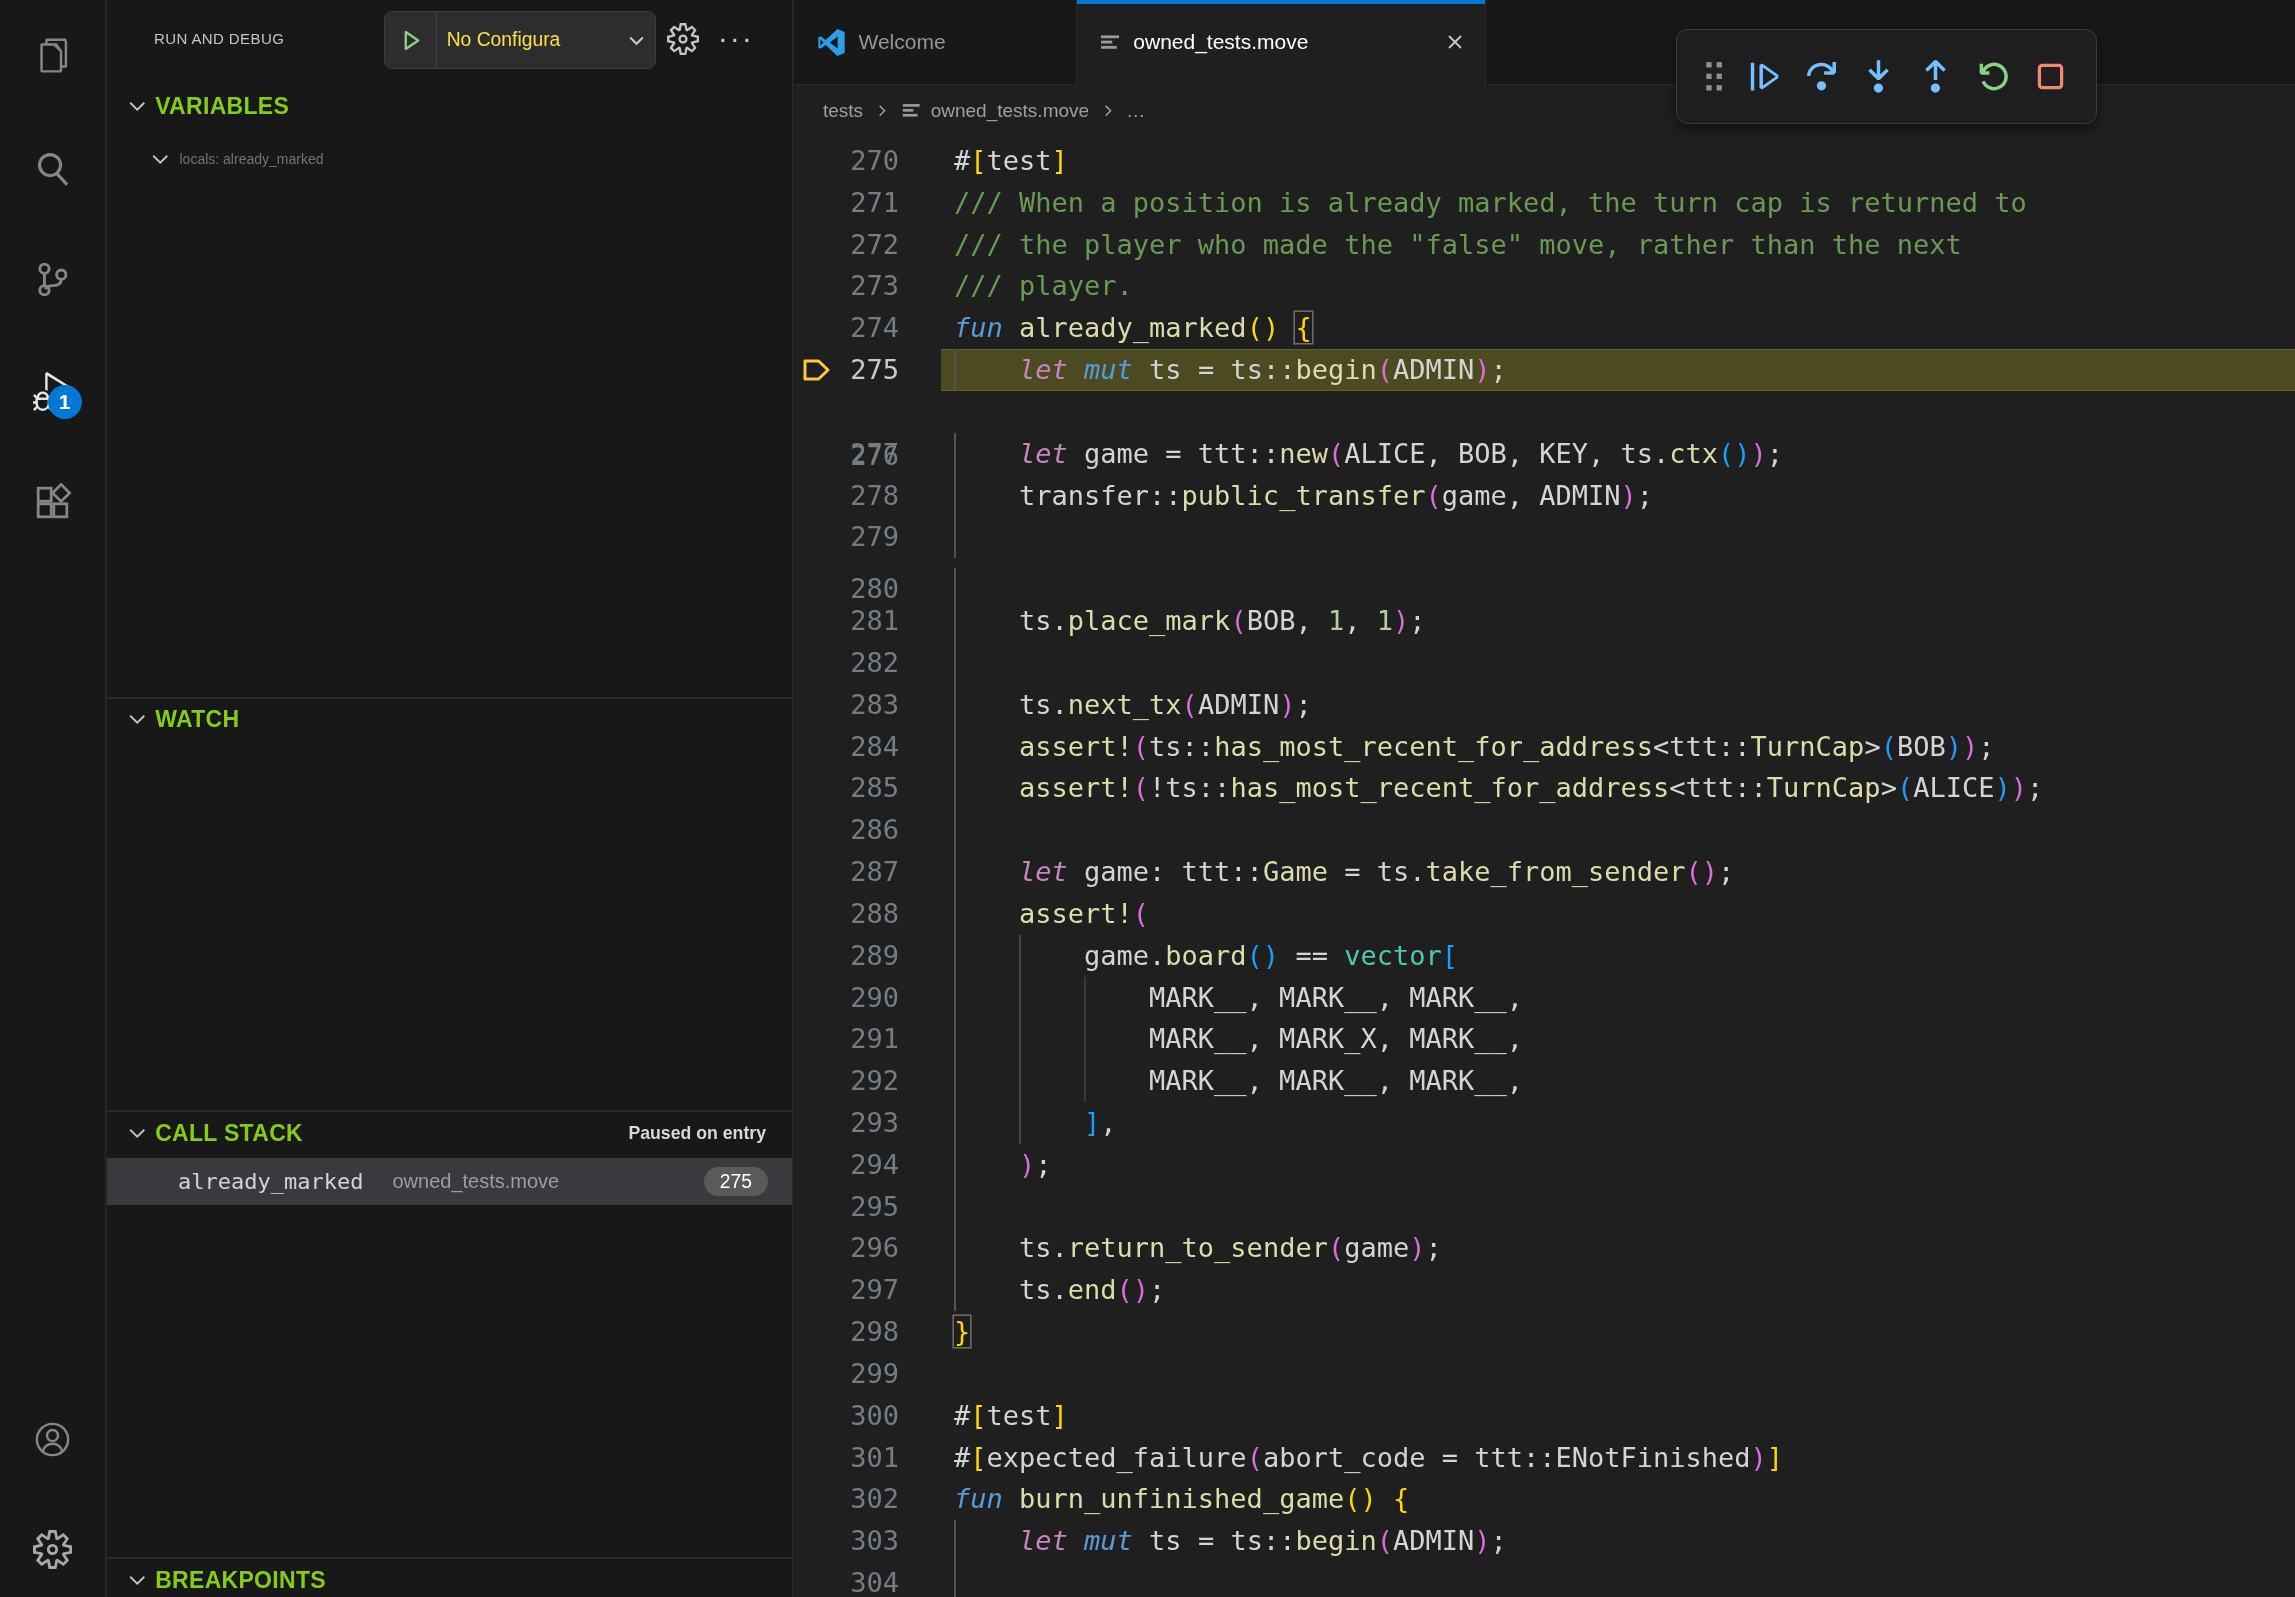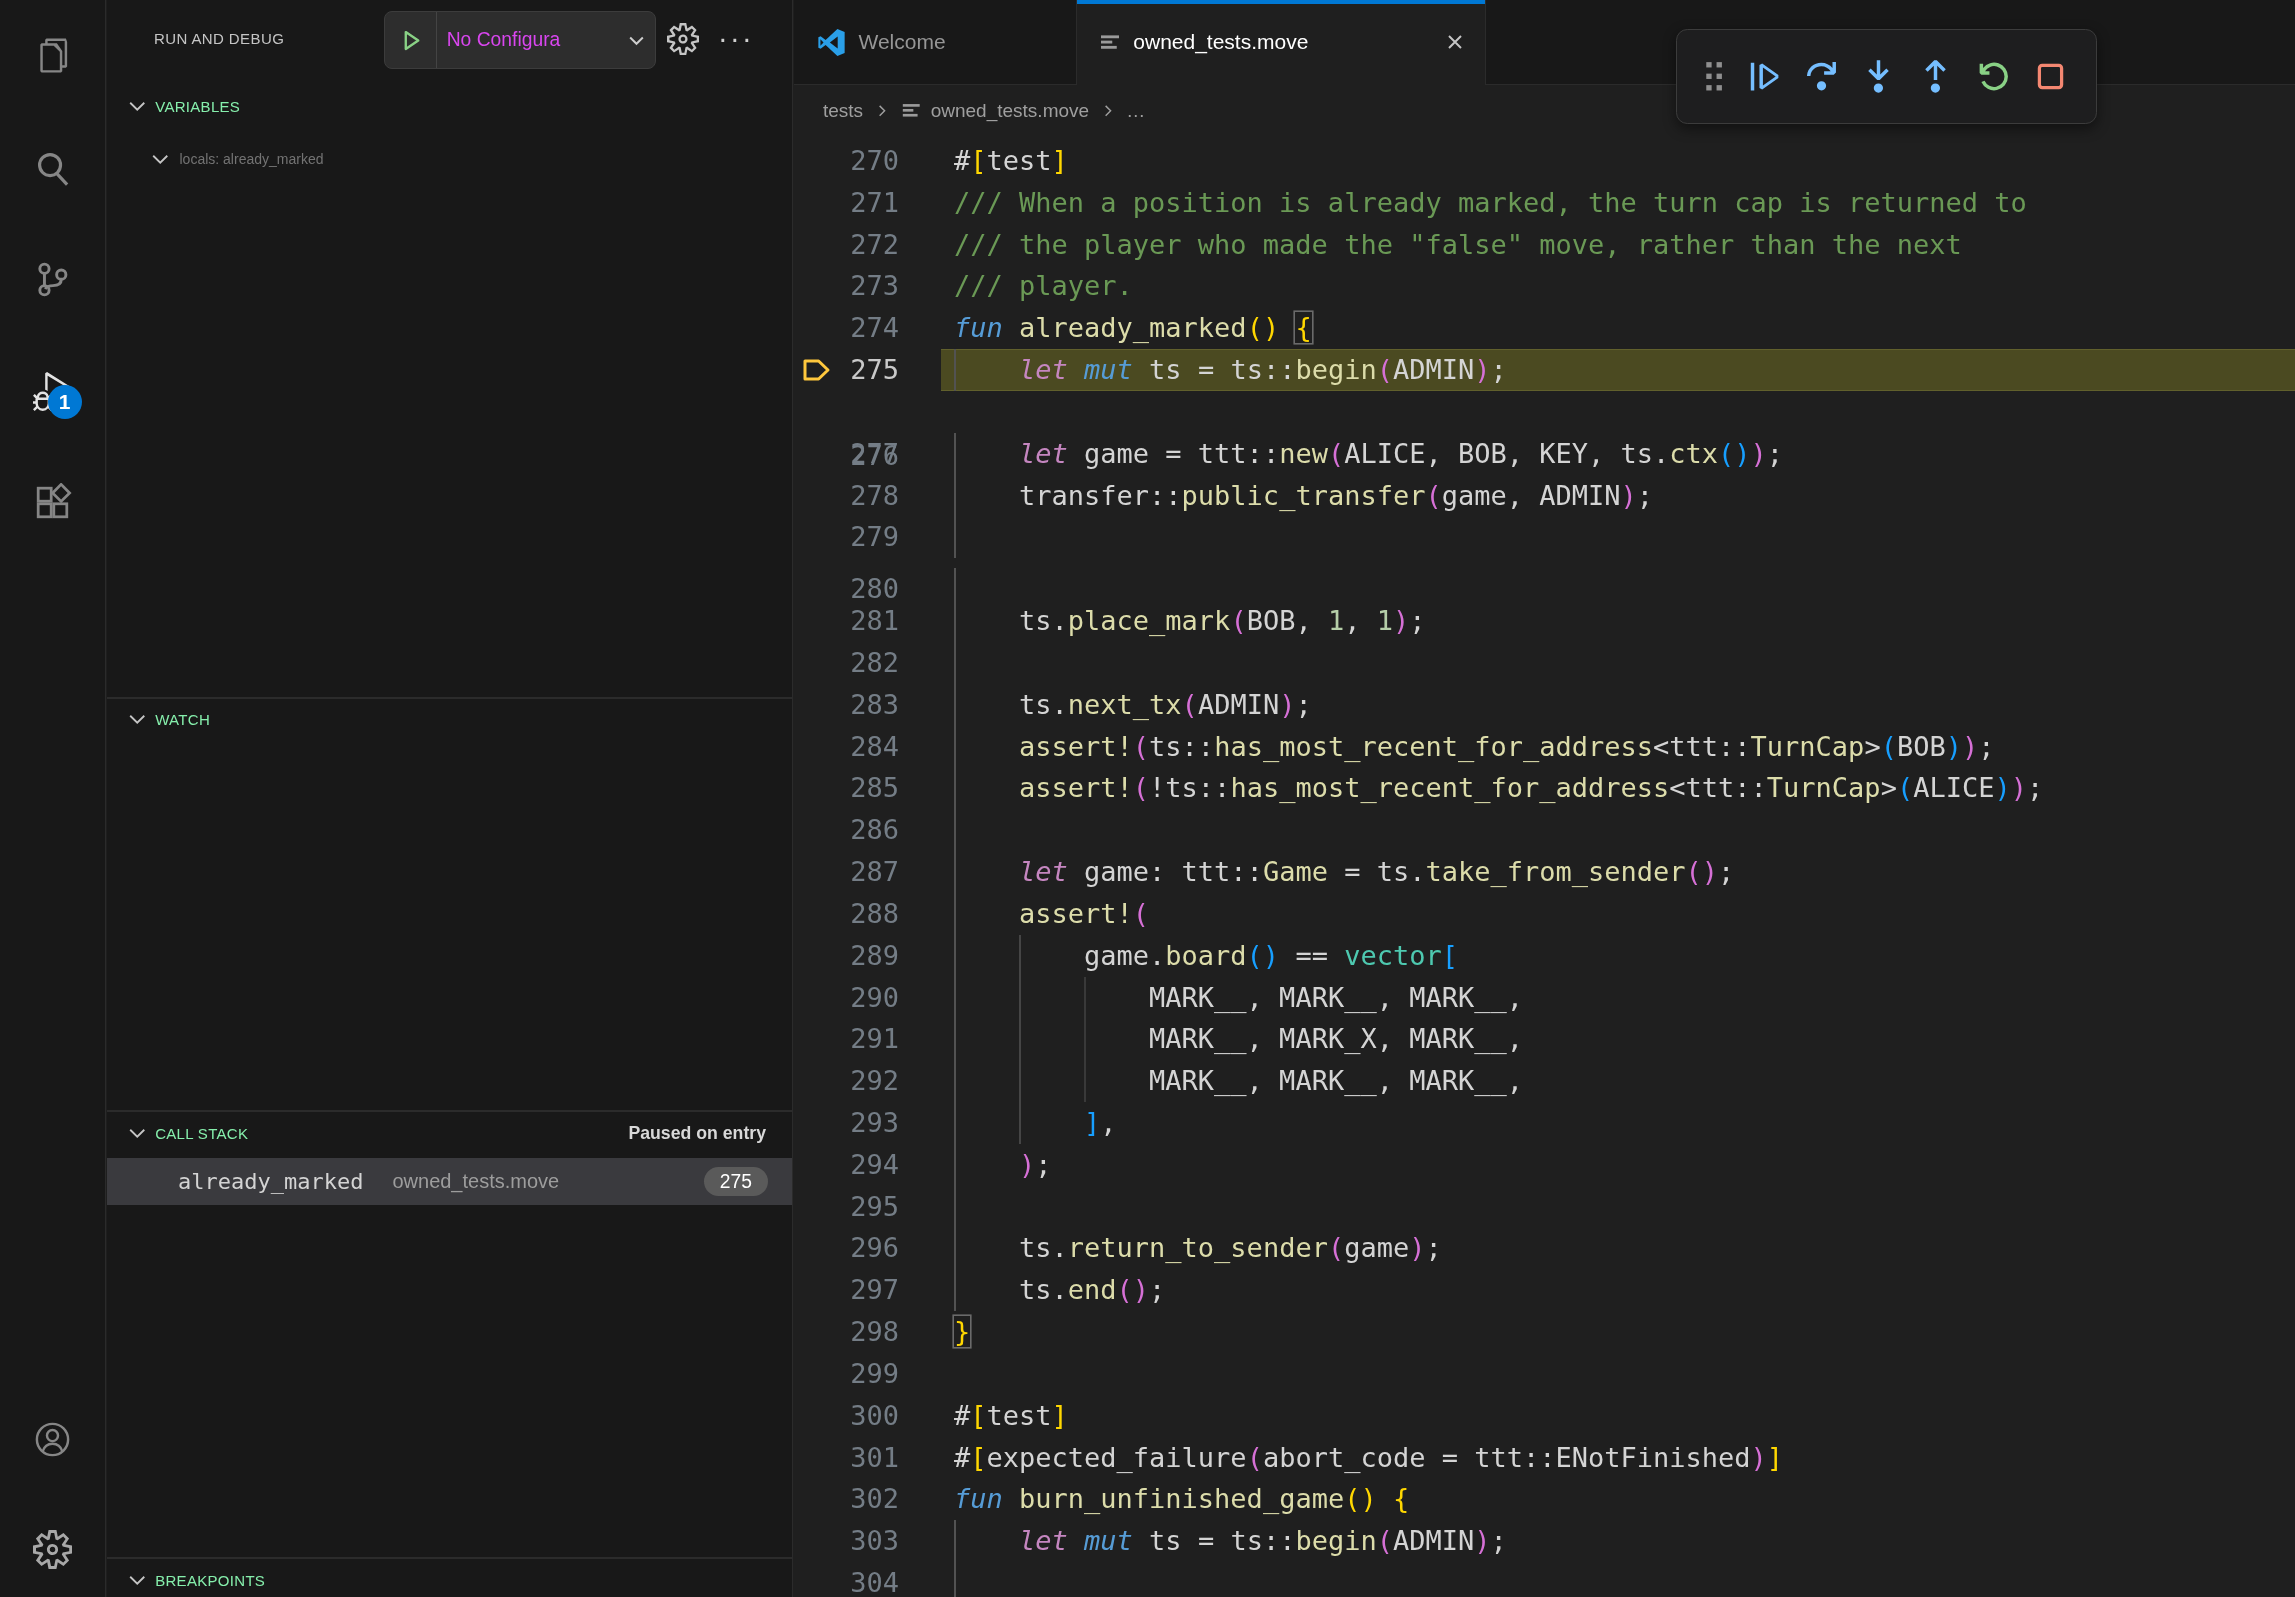--- a/index.html
+++ b/index.html
@@ -10,27 +10,27 @@
   .act-item{position:absolute;left:33px;width:39px;height:39px}
   .act-item svg{width:39px;height:39px;display:block}
   .act-badge{position:absolute;right:-9.7px;bottom:-8px;width:34px;height:34px;border-radius:50%;
              background:#0078d4;color:#fff;font-size:21px;font-weight:bold;display:flex;align-items:center;justify-content:center}
   
   .sidebar{position:absolute;left:107px;top:0;width:685px;height:1597px;background:#181818;border-right:1.6px solid #2b2b2b}
   .side-header{position:absolute;top:0;left:0;right:0;height:77px}
   .side-title{position:absolute;left:47px;top:0;height:77px;display:flex;align-items:center;font-size:15px;color:#c5c5c5;letter-spacing:0.4px;white-space:nowrap}
   .launch{position:absolute;left:277px;top:11.3px;width:270px;height:56px;background:#2d2d2d;border:0.8px solid #3c3c3c;border-radius:8px;display:flex;align-items:center;overflow:hidden}
   .launch-play{width:51px;height:100%;display:flex;align-items:center;justify-content:center;border-right:0.8px solid #444}
-  .launch-label{flex:1;padding-left:9.7px;font-size:19.3px;color:#d946ef;white-space:nowrap;overflow:hidden}
+  .launch-label{flex:1;padding-left:9.7px;font-size:19.3px;color:#fde047;white-space:nowrap;overflow:hidden}
   .launch-chevron{width:27px;margin-right:4.8px;flex:none}
   .hdr-gear{position:absolute;left:560px;top:22.5px;width:32px;height:32px}
   .hdr-dots{position:absolute;left:611px;top:0;height:77px;display:flex;align-items:center;font-size:29px;color:#cfcfcf;letter-spacing:2.4px}
   .sect-hdr{position:absolute;left:0;right:0;height:43px;display:flex;align-items:center}
   .sect-hdr .twisty{margin-left:19.3px;width:22.5px;height:22.5px;flex:none}
-  .sect-hdr .lbl{margin-left:6.4px;font-size:15px;font-weight:normal;color:#86efac;letter-spacing:0.3px}
+  .sect-hdr .lbl{margin-left:6.4px;font-size:23px;font-weight:bold;color:#84cc16;letter-spacing:0.3px}
   .sect-sep{position:absolute;left:0;right:0;height:1.6px;background:#2b2b2b}
   .tree-row{position:absolute;left:0;right:0;height:42px;display:flex;align-items:center}
   .tree-row .twisty{margin-left:42px;width:22.5px;height:22.5px;flex:none}
   .tree-row .lbl{margin-left:8px;font-size:14px;color:#737373}
   .paused{position:absolute;right:26px;font-size:17.7px;font-weight:bold;color:#d8d8d8}
   .frame-row{position:absolute;left:0;right:0;height:47px;background:#3a3a3e;display:flex;align-items:center}
   .frame-name{margin-left:71px;font-family:"DejaVu Sans Mono",monospace;font-size:22px;color:#d4d4d4}
   .frame-file{margin-left:29px;font-size:20px;color:#9d9d9d}
   .frame-line{position:absolute;right:24px;background:#5a5a5a;color:#ffffff;font-size:19.3px;border-radius:17.7px;padding:3.2px 16px}
   

